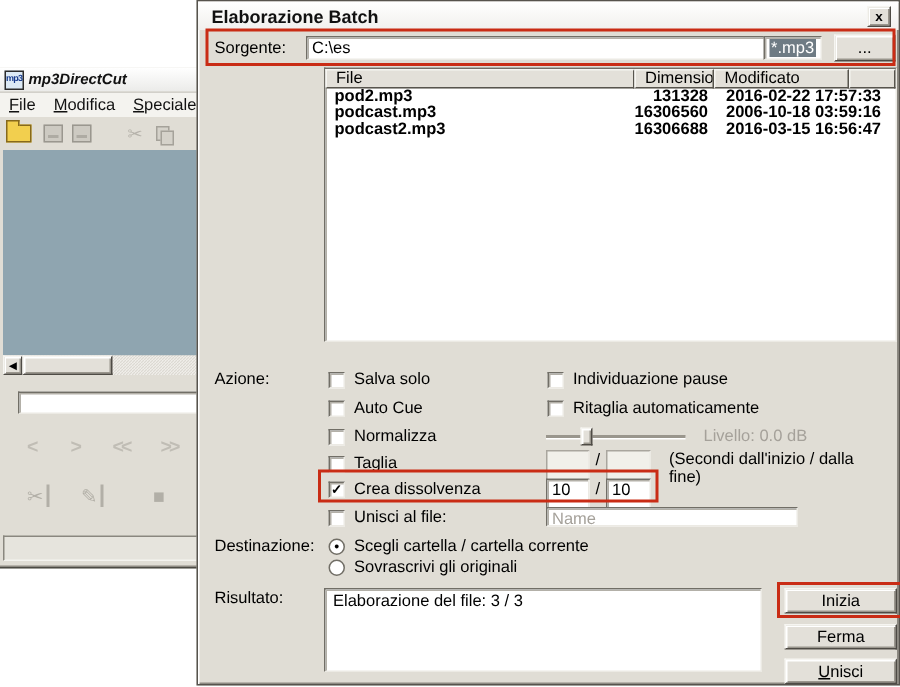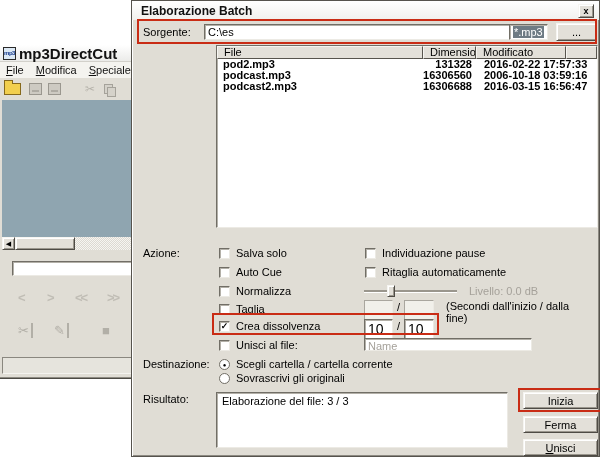--- a/index.html
+++ b/index.html
@@ -47,21 +47,21 @@
     left:0;top:0;width:100%;height:17px;
     background:linear-gradient(#ffffff,#ebebe9);
     display:flex;align-items:center;gap:3px;padding-left:3px;box-sizing:border-box;
     border-bottom:1px solid #d2d0ca;
   }
   .mw-icon{
     width:13px;height:13px;background:#dce9f5;border:1px solid #2a2a2a;
     display:flex;align-items:center;justify-content:center;box-sizing:border-box;
   }
   .mw-icon-text{font-size:6px;font-weight:bold;color:#173a8c;letter-spacing:-0.5px;}
-  .mw-title{font-weight:bold;font-size:15px;color:#111;}
+  .mw-title{font-weight:bold;font-size:10px;color:#111;font-style:italic;}
   .mw-menubar{
     left:0;top:17px;width:100%;height:16px;background:#f4f3ef;
     display:flex;align-items:center;gap:12px;padding-left:6px;box-sizing:border-box;
   }
   .menu-item{color:#111;}
   .mw-toolbar{
     left:0;top:33px;width:100%;height:22px;background:#e0ddd5;
     display:flex;align-items:center;padding-left:4px;box-sizing:border-box;
   }
   .tb-folder{width:15px;height:10px;background:#f2cf4e;border:1px solid #86691c;position:relative;margin-right:8px;}
@@ -121,21 +121,21 @@
   
   .checkbox{position:absolute;width:11px;height:11px;background:#fff;
     border:1px solid;border-color:#716e66 #eceae4 #eceae4 #716e66;box-shadow:inset 1px 1px 0 #b3b0a8;
     box-sizing:border-box;display:flex;align-items:center;justify-content:center;
     font-size:9px;font-weight:bold;line-height:9px;color:#000;}
   .radio{position:absolute;width:11px;height:11px;border-radius:50%;background:#fff;
     border:1px solid #716e66;box-sizing:border-box;display:flex;align-items:center;justify-content:center;
     font-size:6px;line-height:6px;color:#000;}
   .slider-track{left:232px;top:289px;width:93px;height:2px;background:#9a968d;box-shadow:0 1px 0 #fff;}
   .slider-thumb{left:255px;top:284px;width:8px;height:12px;}
-  .num-field{position:absolute;width:29px;height:29px;font-size:14px;}
+  .num-field{position:absolute;width:29px;height:29px;font-size:11px;}
   .note{left:314px;top:299px;width:155px;line-height:12px;}
 
   .result-box{left:84px;top:391px;width:292px;height:56px;padding:2px 5px;box-sizing:border-box;}
   .dlg-btn{position:absolute;left:391px;width:75px;height:17px;}
 </style>
 </head>
 <body>
 
 <div class="abs main-window">
   <div class="abs mw-titlebar">

